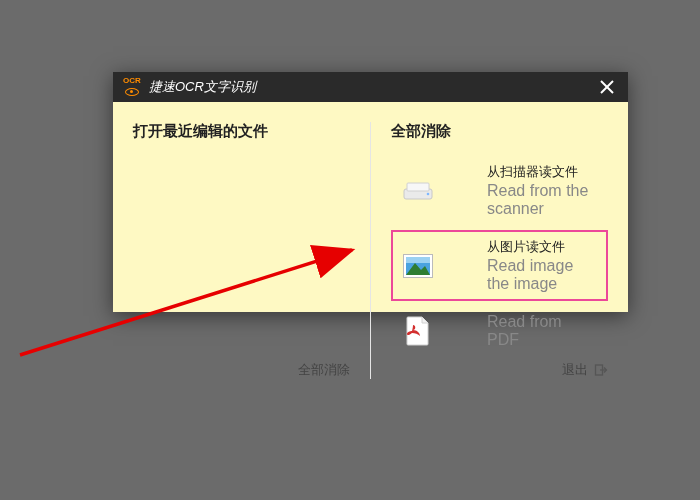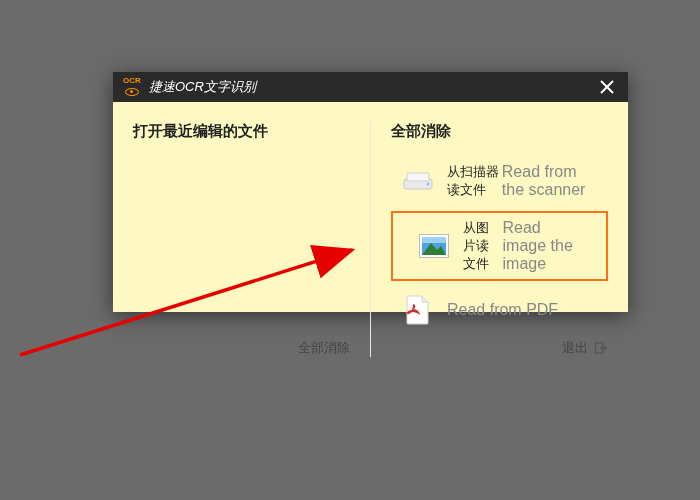--- a/index.html
+++ b/index.html
@@ -105,35 +105,36 @@
     }
     .option {
       display: flex;
       align-items: center;
       padding: 8px 10px;
       gap: 12px;
       cursor: pointer;
       margin-bottom: 4px;
     }
     .option.highlighted {
-      border: 2px solid #f97316;
-      padding: 6px 24px;
+      border: 2px solid #ec4899;
+      padding: 6px 8px;
     }
     .opt-icon {
       width: 34px;
       height: 34px;
       display: flex;
       align-items: center;
       justify-content: center;
       flex-shrink: 0;
     }
     .opt-text {
       display: flex;
-      flex-direction: row;
+      flex-direction: column;
       gap: 1px;
+      margin-left: 40px;
     }
     .opt-title {
       font-size: 13px;
       color: #222;
     }
     .opt-sub {
       font-size: 16px;
       color: #888;
     }
     .footer-row {

